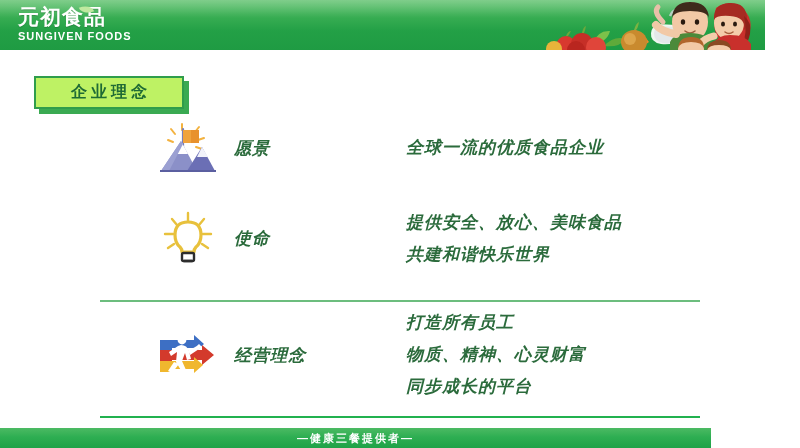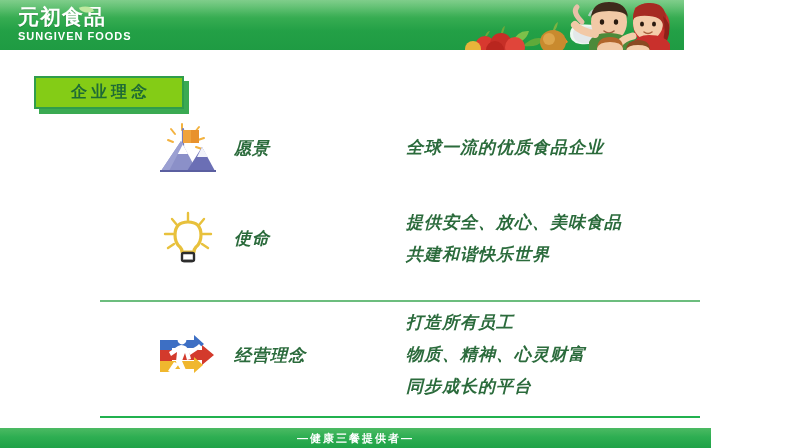--- a/index.html
+++ b/index.html
@@ -13,21 +13,21 @@
   body {
     font-family: "Liberation Sans", "DejaVu Sans", sans-serif;
     background: #ffffff;
     position: relative;
   }
 
   
   .header {
     position: absolute;
     left: 0; top: 0;
-    width: 684px;
+    width: 765px;
     height: 50px;
     background: linear-gradient(180deg, #5cc06a 0%, #3cb055 28%, #23a046 62%, #1f9b43 100%);
     overflow: hidden;
   }
   .header-sheen {
     position: absolute;
     left: 0; top: 0;
     width: 800px; height: 18px;
     background: linear-gradient(180deg, rgba(255,255,255,.22), rgba(255,255,255,0));
     pointer-events: none;
@@ -81,21 +81,21 @@
   .title-shadow {
     position: absolute;
     left: 5px; top: 5px;
     width: 150px; height: 33px;
     background: #3aaa52;
   }
   .title-face {
     position: absolute;
     left: 0; top: 0;
     width: 150px; height: 33px;
-    background: #84cc16;
+    background: #bef264;
     border: 2px solid #2f9d4b;
     display: flex;
     align-items: center;
     justify-content: center;
   }
   .title-text {
     font-size: 16px;
     font-weight: bold;
     letter-spacing: 4px;
     color: #1f6b35;

